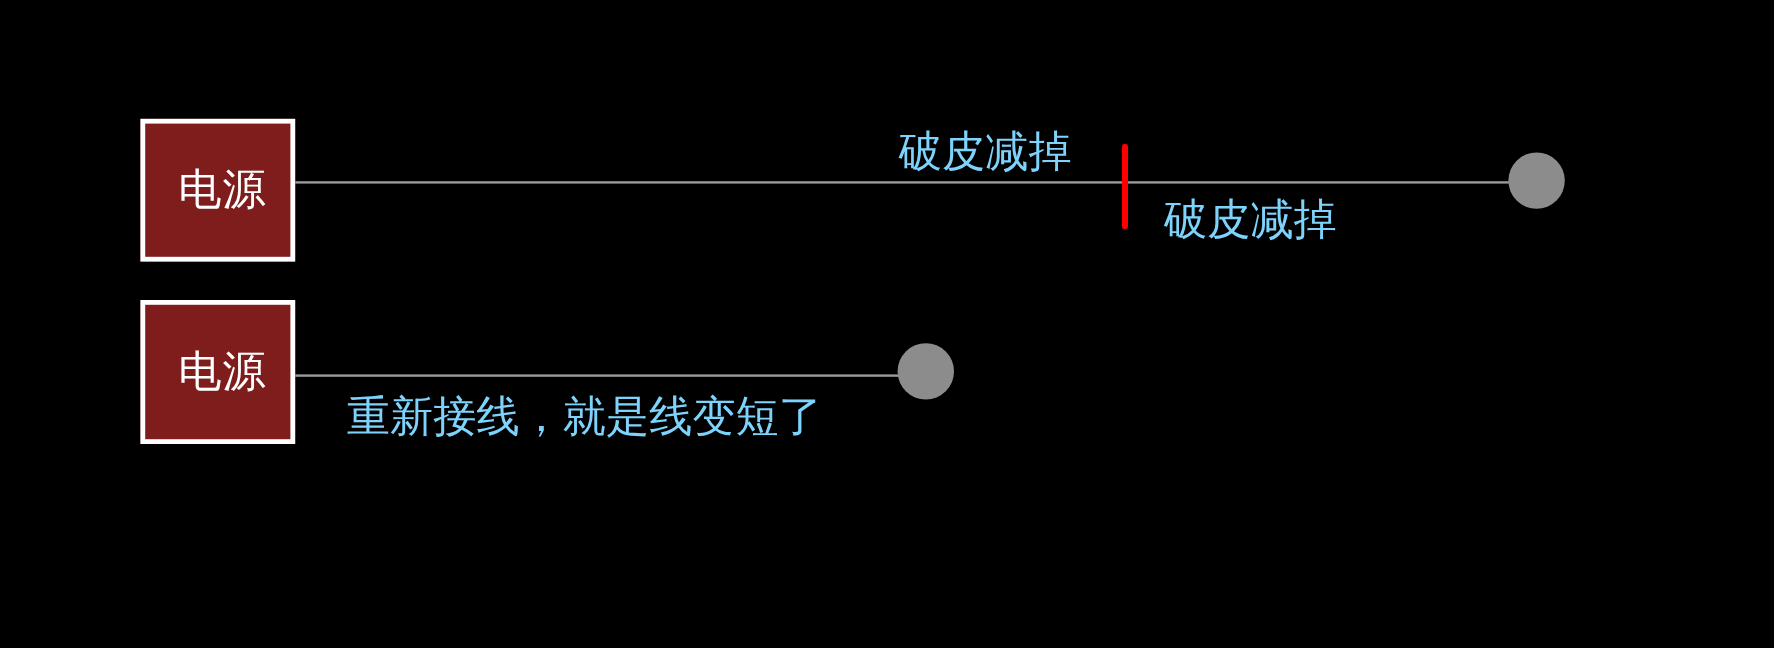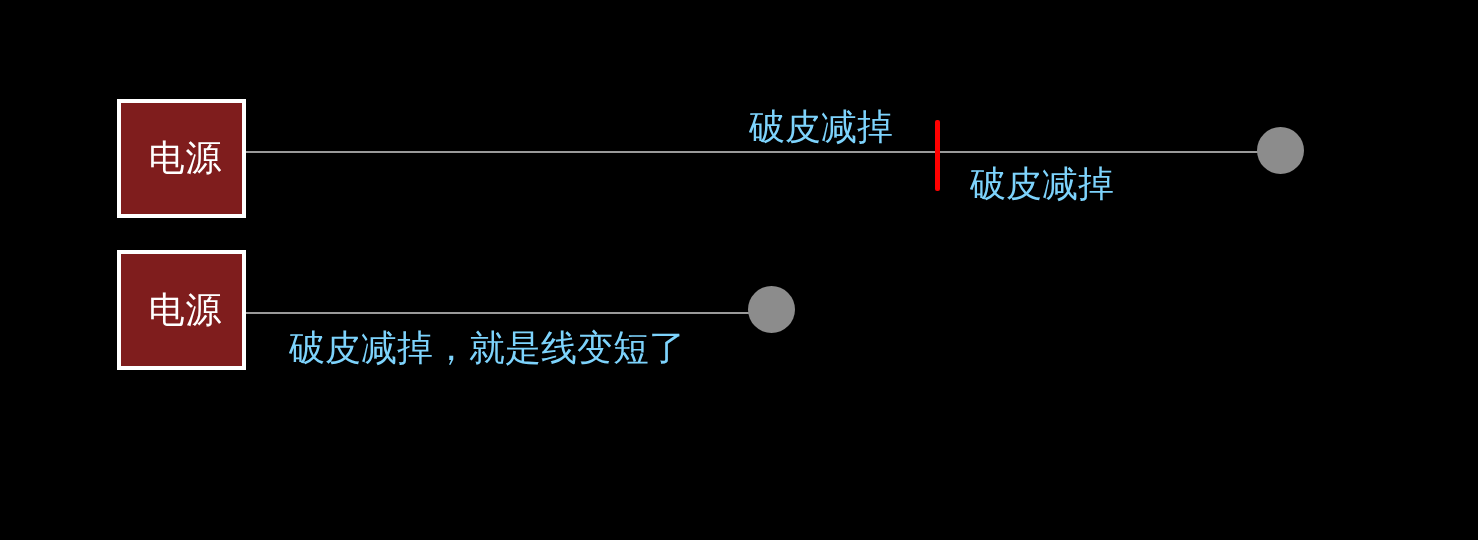--- a/index.html
+++ b/index.html
@@ -35,13 +35,13 @@
 <div class="node" style="left:1257px; top:127px; width:47px; height:47px;"></div>
 <div class="mark" style="left:935px; top:120px; width:5px; height:71px;"></div>
 <div class="note" style="left:749px; top:109px;">破皮减掉</div>
 <div class="note" style="left:970px; top:166px;">破皮减掉</div>
 
 <div class="box" style="left:117px; top:250px; width:129px; height:120px;">
   <span class="box-label">电源</span>
 </div>
 <div class="wire" style="left:246px; top:312px; width:510px;"></div>
 <div class="node" style="left:748px; top:286px; width:47px; height:47px;"></div>
-<div class="note" style="left:289px; top:330px;">破皮减掉，就是线变短了</div>
+<div class="note" style="left:289px; top:330px;">重新接线，就是线变短了</div>
 
 </body></html>

